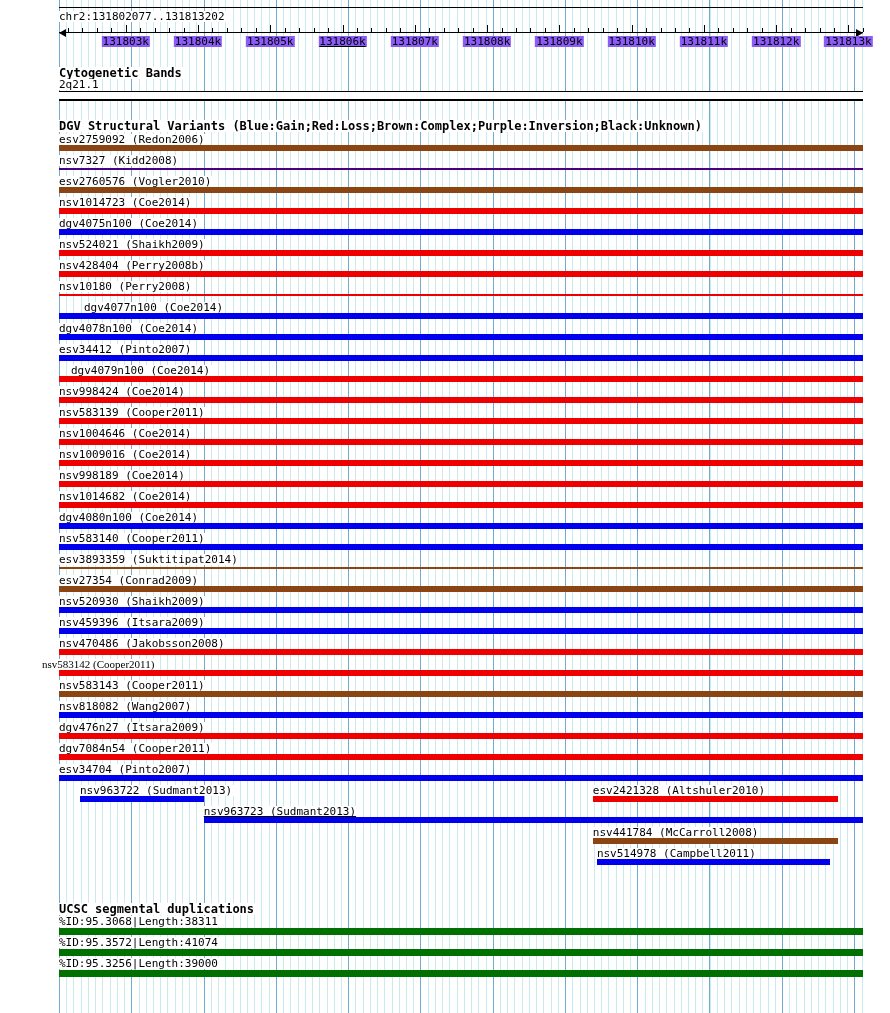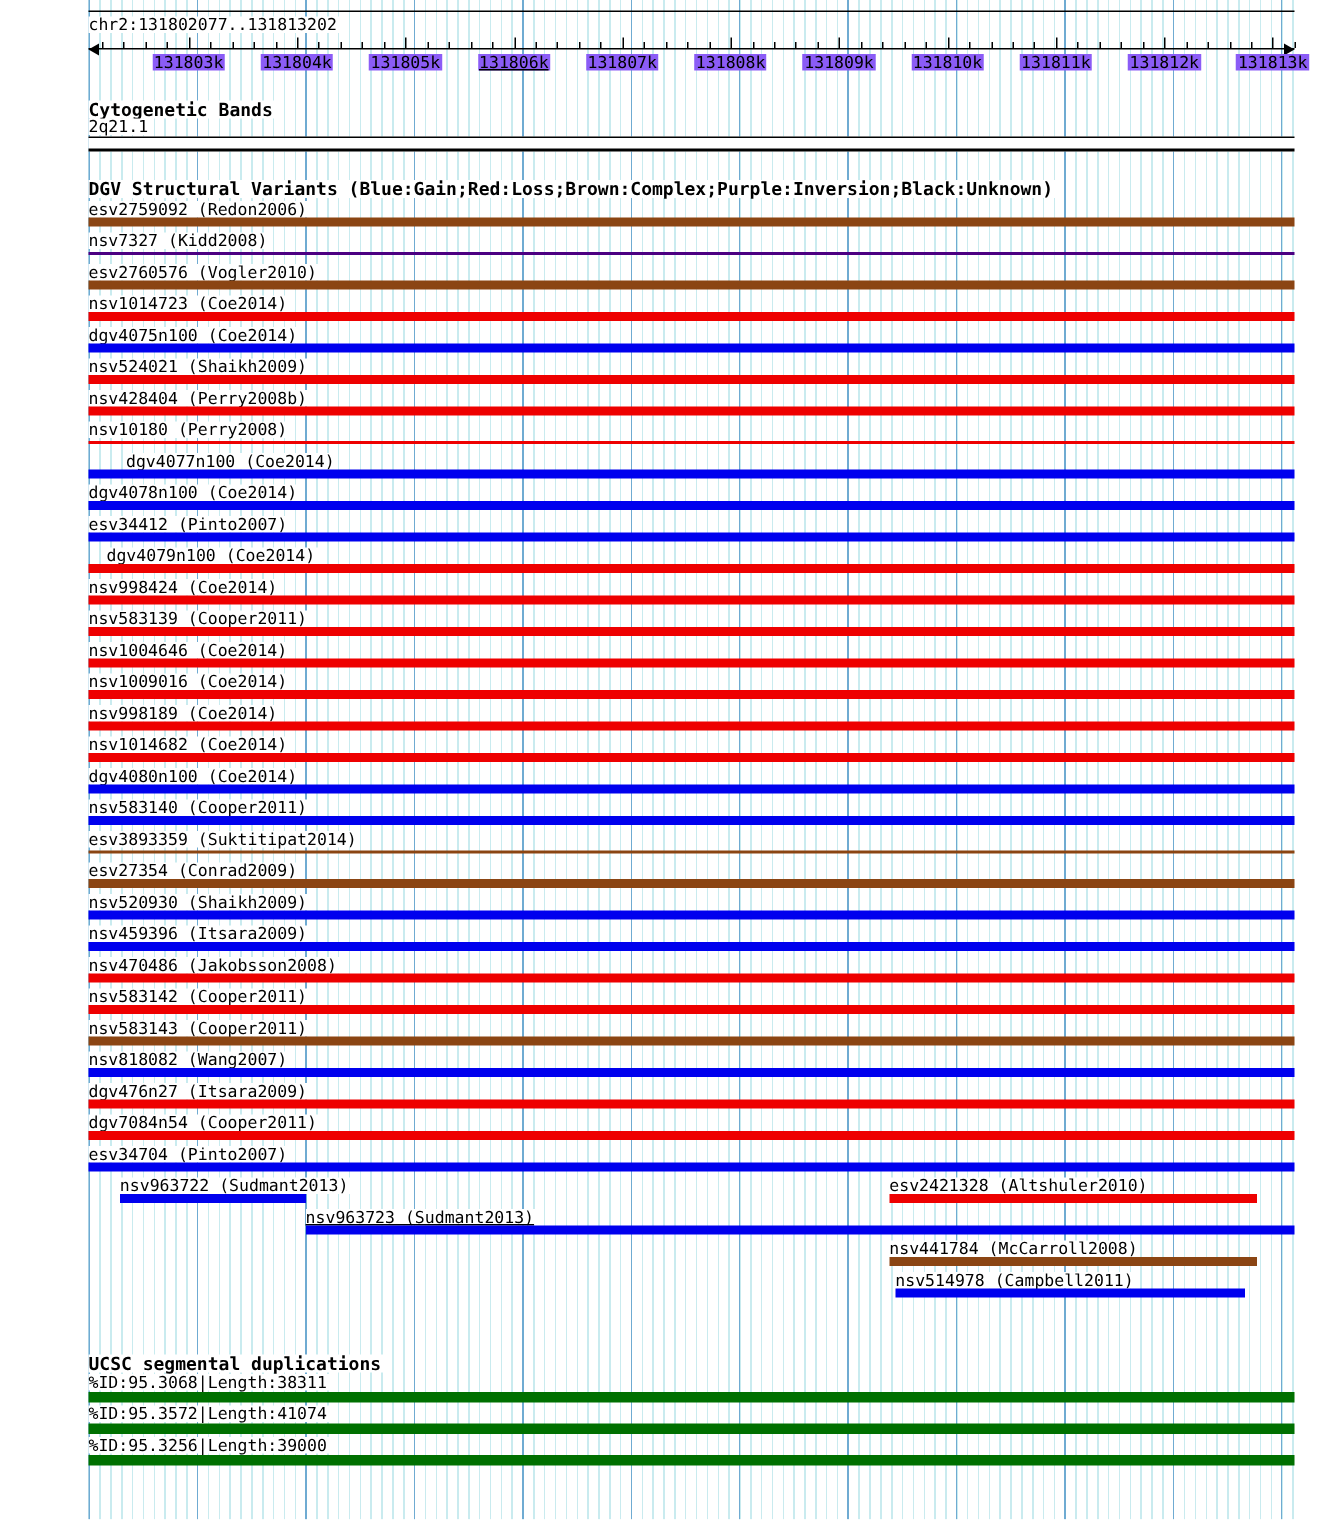--- a/index.html
+++ b/index.html
@@ -165,21 +165,21 @@
       <div class="v-label" style="left: 59px; top: 554px;">esv3893359 (Suktitipat2014)</div>
       <div class="v-bar thin" style="left: 59px; top: 567px; width: 804px; background: rgb(139, 69, 19);"></div>
       <div class="v-label" style="left: 59px; top: 575px;">esv27354 (Conrad2009)</div>
       <div class="v-bar" style="left: 59px; top: 586px; width: 804px; background: rgb(139, 69, 19);"></div>
       <div class="v-label" style="left: 59px; top: 596px;">nsv520930 (Shaikh2009)</div>
       <div class="v-bar" style="left: 59px; top: 607px; width: 804px; background: rgb(0, 0, 238);"></div>
       <div class="v-label" style="left: 59px; top: 617px;">nsv459396 (Itsara2009)</div>
       <div class="v-bar" style="left: 59px; top: 628px; width: 804px; background: rgb(0, 0, 238);"></div>
       <div class="v-label" style="left: 59px; top: 638px;">nsv470486 (Jakobsson2008)</div>
       <div class="v-bar" style="left: 59px; top: 649px; width: 804px; background: rgb(238, 0, 0);"></div>
-      <div class="v-label" style="left: 59px; top: 659px;">nsv583142 (Cooper2011)</div>
+      <div class="v-label" style="left: 42px; top: 659px; font-family: Liberation Serif, serif;">nsv583142 (Cooper2011)</div>
       <div class="v-bar" style="left: 59px; top: 670px; width: 804px; background: rgb(238, 0, 0);"></div>
       <div class="v-label" style="left: 59px; top: 680px;">nsv583143 (Cooper2011)</div>
       <div class="v-bar" style="left: 59px; top: 691px; width: 804px; background: rgb(139, 69, 19);"></div>
       <div class="v-label" style="left: 59px; top: 701px;">nsv818082 (Wang2007)</div>
       <div class="v-bar" style="left: 59px; top: 712px; width: 804px; background: rgb(0, 0, 238);"></div>
       <div class="v-label" style="left: 59px; top: 722px;">dgv476n27 (Itsara2009)</div>
       <div class="v-bar" style="left: 59px; top: 733px; width: 804px; background: rgb(238, 0, 0);"></div>
       <div class="v-label" style="left: 59px; top: 743px;">dgv7084n54 (Cooper2011)</div>
       <div class="v-bar" style="left: 59px; top: 754px; width: 804px; background: rgb(238, 0, 0);"></div>
       <div class="v-label" style="left: 59px; top: 764px;">esv34704 (Pinto2007)</div>

